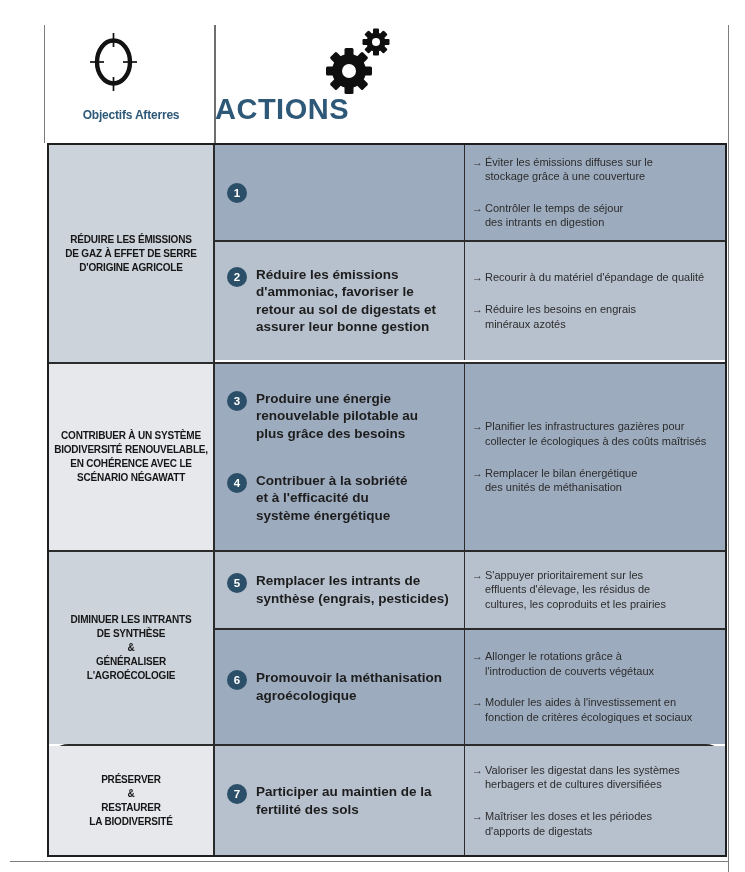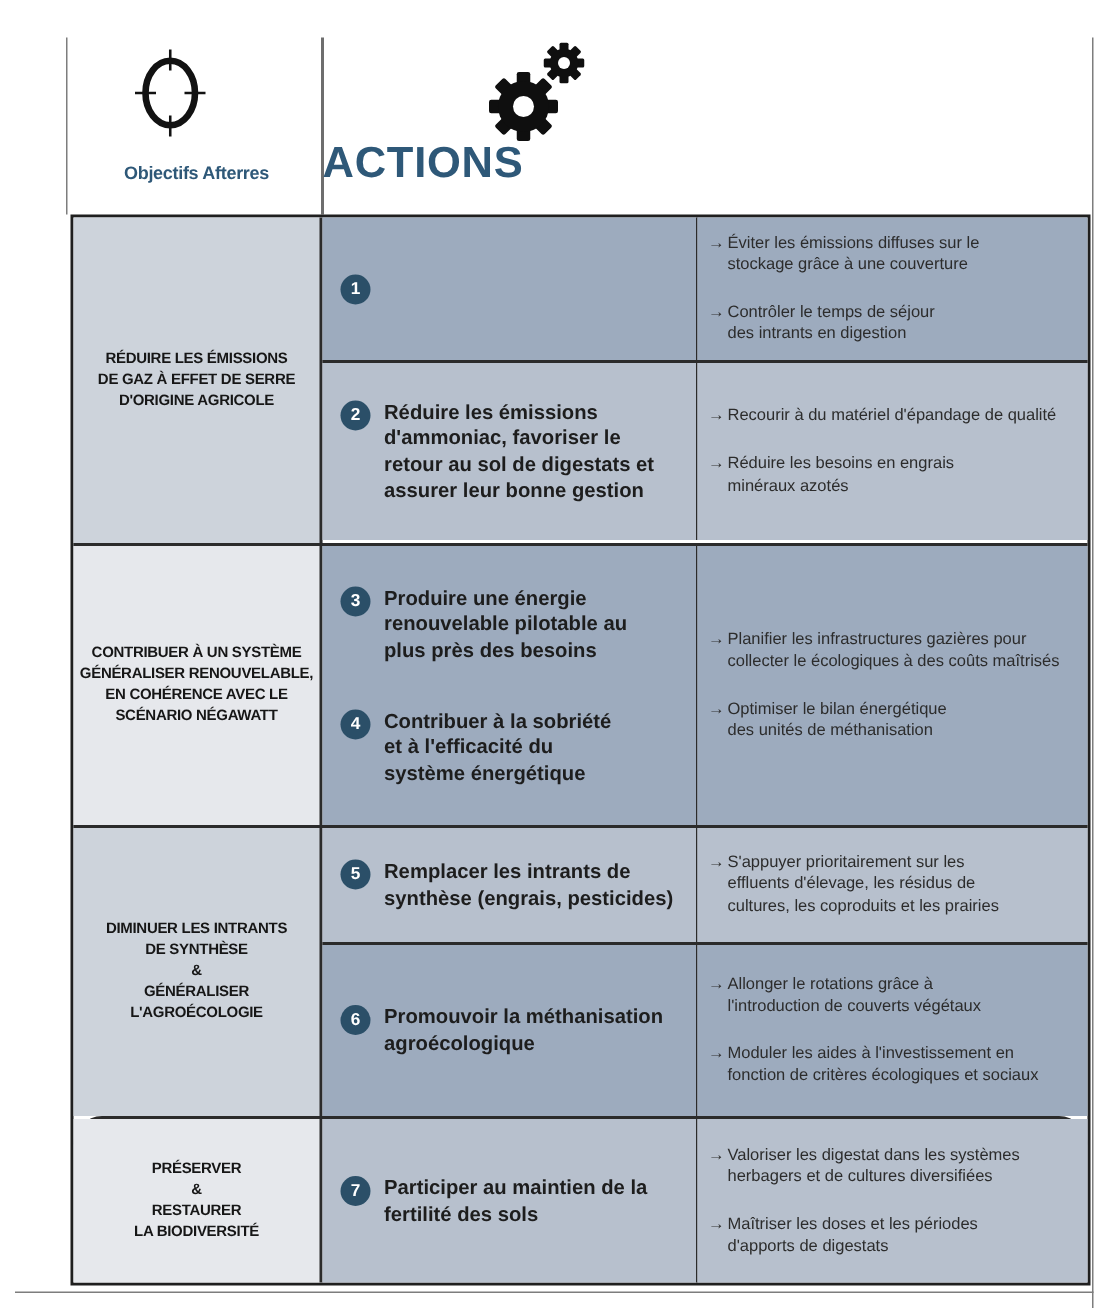--- a/index.html
+++ b/index.html
@@ -155,49 +155,49 @@
 minéraux azotés</span>
             </div>
           </div>
         </div>
       </div>
     </div>
 
     <div class="row row1">
       <div class="obj obj-gray">
         <div class="obj-text">CONTRIBUER À UN SYSTÈME
-GÉNÉRALISER RENOUVELABLE,
+BIODIVERSITÉ RENOUVELABLE,
 EN COHÉRENCE AVEC LE
 SCÉNARIO NÉGAWATT</div>
       </div>
       <div class="subrows">
         <div class="subrow r1s0 shade-dark">
           <div class="cell acell">
             <div class="action">
               <span class="badge">3</span>
               <span class="atitle">Produire une énergie
 renouvelable pilotable au
-plus près des besoins</span>
+plus grâce des besoins</span>
             </div>
             <div class="action">
               <span class="badge">4</span>
               <span class="atitle">Contribuer à la sobriété
 et à l'efficacité du
 système énergétique</span>
             </div>
           </div>
           <div class="cell mcell">
             <div class="measure">
               <span class="arrow">→</span>
               <span class="mtext">Planifier les infrastructures gazières pour
 collecter le écologiques à des coûts maîtrisés</span>
             </div>
             <div class="measure">
               <span class="arrow">→</span>
-              <span class="mtext">Optimiser le bilan énergétique
+              <span class="mtext">Remplacer le bilan énergétique
 des unités de méthanisation</span>
             </div>
           </div>
         </div>
       </div>
     </div>
 
     <div class="row row2">
       <div class="obj obj-blue">
         <div class="obj-text">DIMINUER LES INTRANTS

